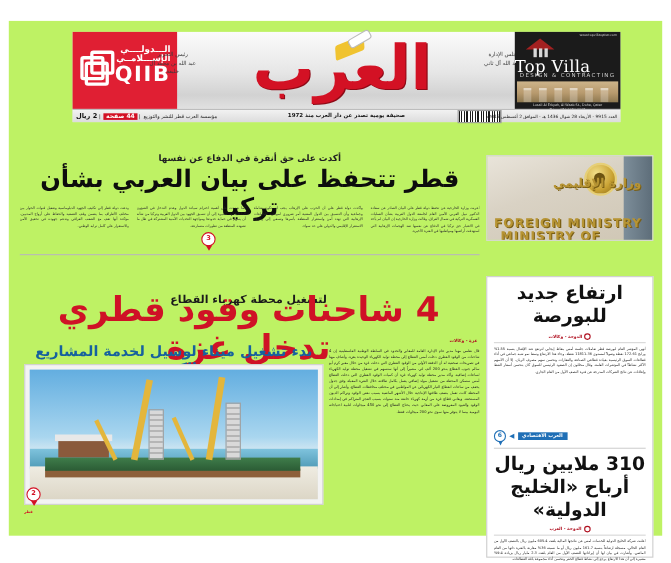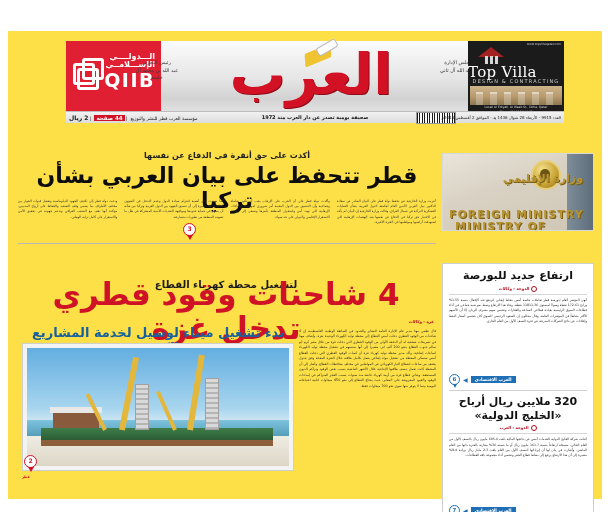--- a/index.html
+++ b/index.html
@@ -17,24 +17,24 @@
   .page {
     position: relative;
     width: 610px;
     height: 512px;
     background: #ffffff;
     box-sizing: border-box;
   }
   .paper {
     position: absolute;
     left: 8px;
-    top: 31px;
+    top: 19px;
     width: 594px;
     height: 468px;
-    background: #fde047;
+    background: #bef264;
     box-sizing: border-box;
   }
 
   
   .masthead {
     position: absolute;
     left: 58px;
     top: 10px;
     width: 498px;
     height: 82px;
@@ -637,21 +637,21 @@
     top: 232px;
     width: 152px;
     height: 256px;
     border: 1px solid #cdcdcd;
     background: #fff;
     box-sizing: border-box;
     padding: 5px 6px;
   }
   .sb-item { margin-bottom: 5px; }
   .sb-head {
-    font-size: 11px;
+    font-size: 17px;
     font-weight: bold;
     color: #111;
     text-align: center;
     direction: rtl;
     line-height: 1.25;
   }
   .sb-byline {
     font-size: 4px;
     color: #b01020;
     font-weight: bold;
@@ -861,21 +861,21 @@
         <div class="sb-foot">
           <div class="pg-circle">6</div>
           <div class="sec-arrow">◀</div>
           <div class="sec-badge">العرب الاقتصادي</div>
         </div>
       </div>
 
       <div class="sb-sep"></div>
 
       <div class="sb-item">
-        <div class="sb-head">320 ملايين ريال أرباح «الخليج الدولية»</div>
+        <div class="sb-head">310 ملايين ريال أرباح «الخليج الدولية»</div>
         <div class="sb-byline">
           <span class="dot"></span><span>الدوحة - العرب</span>
         </div>
         <div class="sb-body" style="height:66px">أعلنت شركة الخليج الدولية للخدمات أمس عن نتائجها المالية بلغت 605.4 مليون ريال بالنصف الأول من العام الحالي، مسجلة ارتفاعاً بنسبة 161.7 مليون ريال أو ما نسبته 36% مقارنة بالفترة ذاتها من العام الماضي. وأشارت في بيان لها أن إيراداتها للنصف الأول من العام بلغت 2.3 مليار ريال بزيادة 9.4% مشيرة إلى أن هذا الارتفاع يرجع إلى نشاط قطاع الحفر وتحسن أداء مجموعة باقة القطاعات.</div>
         <div class="sb-foot">
           <div class="pg-circle">7</div>
           <div class="sec-arrow">◀</div>
           <div class="sec-badge">العرب الاقتصادي</div>
         </div>
       </div>

